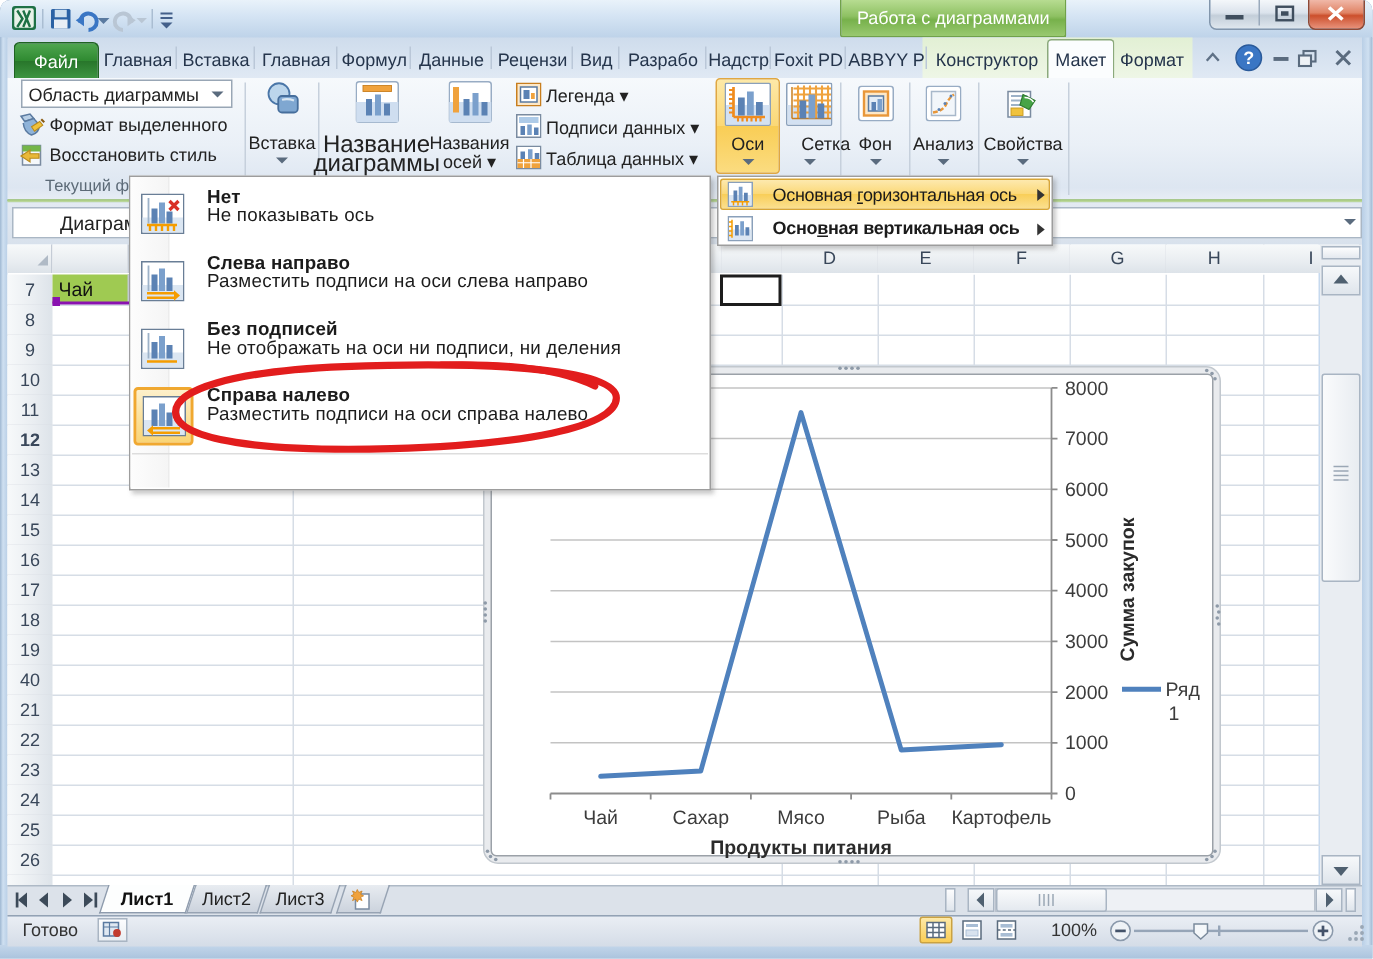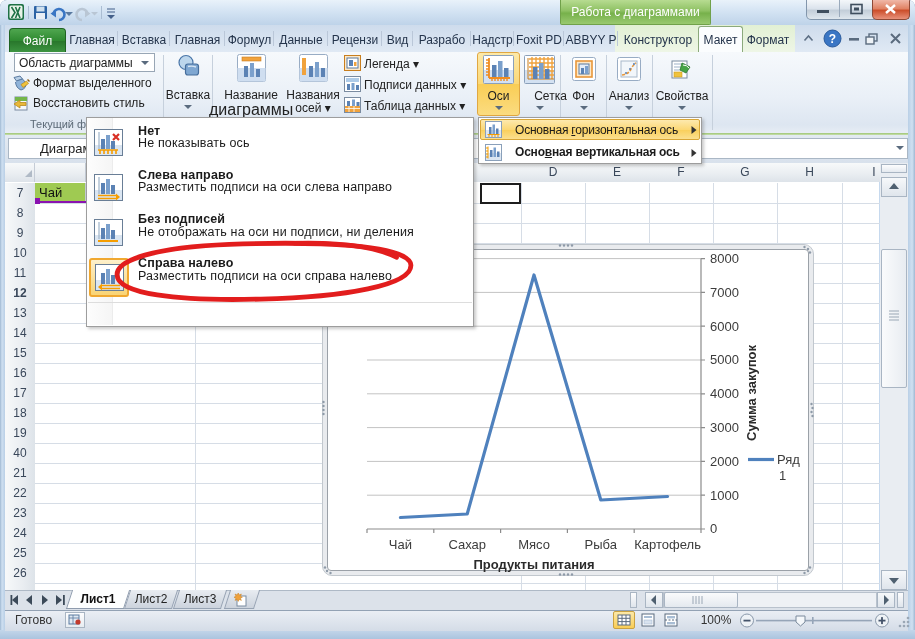--- a/index.html
+++ b/index.html
@@ -138,21 +138,21 @@
 
 <svg class="a" style="left:237px;top:54px;" width="29" height="28" viewBox="0 0 29 28">
  <rect x="0.5" y="0.5" width="28" height="27" rx="2" fill="linear-gradient(#fff,#dbe7f3)" fill-opacity="0"></rect>
  <rect x="0.5" y="0.5" width="28" height="27" rx="2" fill="#fff" stroke="#98acc4"></rect>
  <rect x="0.5" y="14" width="28" height="13.5" fill="#cfdef0"></rect>
  <rect x="5" y="3" width="19" height="4" fill="#f0a23c" stroke="#c87e1e" stroke-width="0.6"></rect>
  <rect x="7" y="12" width="4" height="11" fill="#5b82b4"></rect>
  <rect x="13" y="9" width="4" height="14" fill="#7ba0cc"></rect>
  <rect x="19" y="15" width="4" height="8" fill="#5b82b4"></rect>
 </svg>
-<div class="a" style="left:215px;top:88px;width:72px;height:13px;font-size:12px;color:#222;text-align:center;">Название</div>
+<div class="a" style="left:215px;top:88px;width:72px;height:13px;font-size:16px;color:#222;text-align:center;">Название</div>
 <div class="a" style="left:209px;top:101px;width:84px;height:13px;font-size:16px;color:#222;text-align:center;">диаграммы ▾</div>
 <svg class="a" style="left:299px;top:54px;" width="29" height="28" viewBox="0 0 29 28">
  <rect x="0.5" y="0.5" width="28" height="27" rx="2" fill="#fff" stroke="#98acc4"></rect>
  <rect x="0.5" y="14" width="28" height="13.5" fill="#cfdef0"></rect>
  <rect x="3" y="4" width="4" height="17" fill="#f0a23c"></rect>
  <rect x="10" y="12" width="4" height="11" fill="#5b82b4"></rect>
  <rect x="16" y="8" width="4" height="15" fill="#7ba0cc"></rect>
  <rect x="22" y="14" width="4" height="9" fill="#5b82b4"></rect>
 </svg>
 <div class="a" style="left:277px;top:88px;width:72px;height:13px;font-size:12px;color:#222;text-align:center;">Названия</div>

